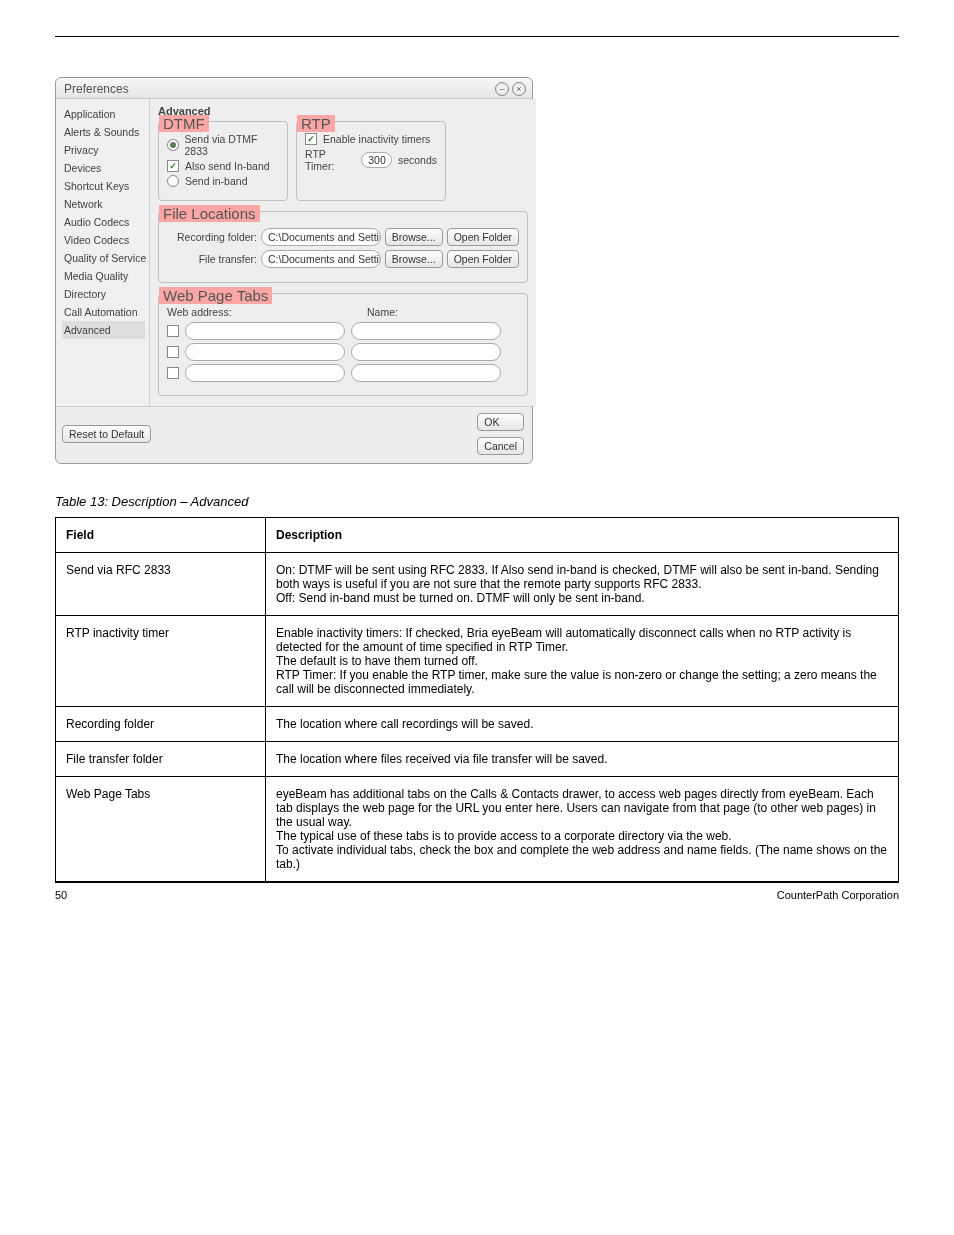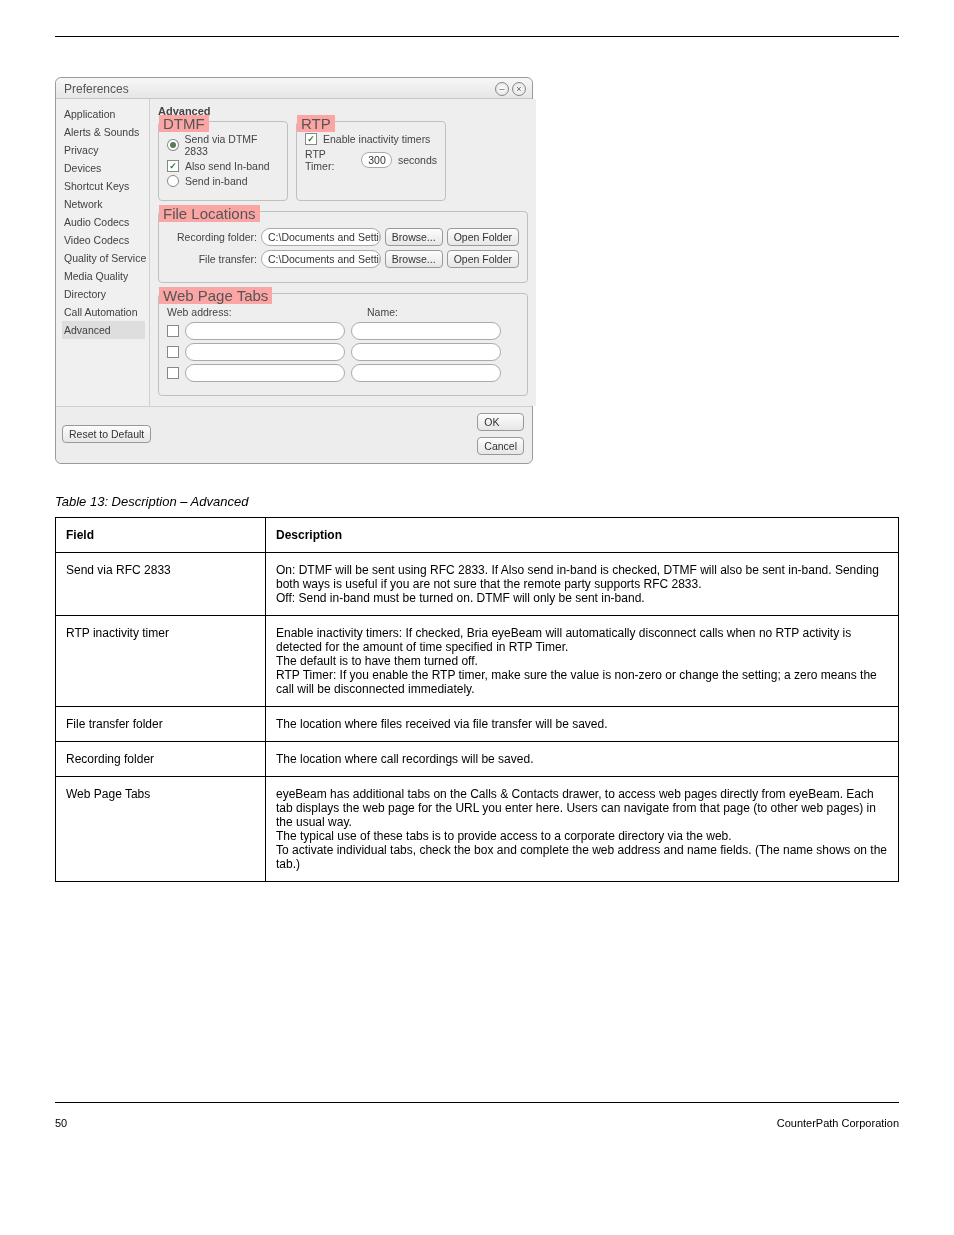--- a/index.html
+++ b/index.html
@@ -139,22 +139,21 @@
     border: 1px solid #000;
     padding: 10px 10px;
     vertical-align: top;
     text-align: left;
   }
   table.desc th { font-weight: bold; }
   table.desc td.f { width: 210px; }
 
   .footer {
     border-top: 1px solid #000;
-    margin-top: 220px;
-    padding-top: 14px;
+    padding-top: 6px;
     font-size: 11px;
     color:#000;
   }
 </style>
 </head>
 <body>
 
 <div class="page">
   <div class="header-row">
     <span></span>
@@ -280,26 +279,26 @@
     <tbody id="tbody">
         <tr>
           <td class="f">Send via RFC 2833</td>
           <td>On: DTMF will be sent using RFC 2833. If Also send in-band is checked, DTMF will also be sent in-band. Sending both ways is useful if you are not sure that the remote party supports RFC 2833.<br>Off: Send in-band must be turned on. DTMF will only be sent in-band.</td>
         </tr>
         <tr>
           <td class="f">RTP inactivity timer</td>
           <td>Enable inactivity timers: If checked, Bria eyeBeam will automatically disconnect calls when no RTP activity is detected for the amount of time specified in RTP Timer.<br>The default is to have them turned off.<br>RTP Timer: If you enable the RTP timer, make sure the value is non-zero or change the setting; a zero means the call will be disconnected immediately.</td>
         </tr>
         <tr>
+          <td class="f">Recording folder</td>
+          <td>The location where call recordings will be saved.</td>
+        </tr>
+        <tr>
           <td class="f">File transfer folder</td>
           <td>The location where files received via file transfer will be saved.</td>
-        </tr>
-        <tr>
-          <td class="f">Recording folder</td>
-          <td>The location where call recordings will be saved.</td>
         </tr>
         <tr>
           <td class="f">Web Page Tabs</td>
           <td>eyeBeam has additional tabs on the Calls &amp; Contacts drawer, to access web pages directly from eyeBeam. Each tab displays the web page for the URL you enter here. Users can navigate from that page (to other web pages) in the usual way.<br>The typical use of these tabs is to provide access to a corporate directory via the web.<br>To activate individual tabs, check the box and complete the web address and name fields. (The name shows on the tab.)</td>
         </tr>
       </tbody>
   </table>
 
   <div class="footer">
     <div style="display:flex; justify-content:space-between;">

